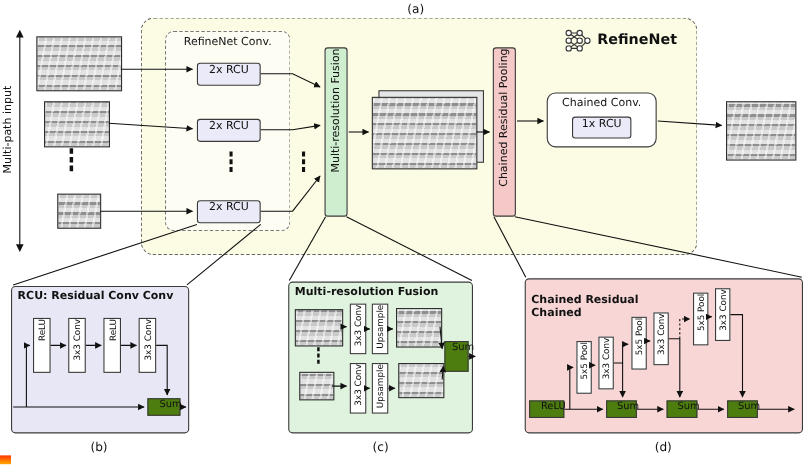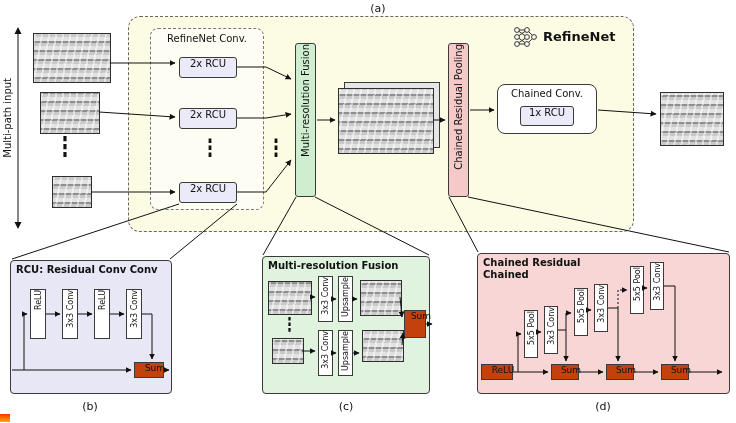--- a/index.html
+++ b/index.html
@@ -16,21 +16,21 @@
   .lbl{position:absolute;font-size:11px;text-align:center;}
   .dots{position:absolute;font-weight:bold;line-height:1;transform:scaleY(1.5);}
   .photo{position:absolute;border:1px solid #2e2e2e;
     background:
       repeating-linear-gradient(100deg, rgba(255,255,255,.5) 0 2px, rgba(255,255,255,0) 2px 7px),
       repeating-linear-gradient(0deg, #c9c9c9 0 3px, #8f8f8f 3px 5px, #e2e2e2 5px 9px),
       repeating-linear-gradient(90deg, #b3b3b3 0 4px, #7f7f7f 4px 6px, #d9d9d9 6px 11px);
   }
   .stacked{box-shadow:6px -6px 0 -1px #e6e6e6, 6px -6px 0 0 #3a3a3a;}
   .panel-title{position:absolute;font-size:10px;font-weight:bold;}
-  .sum{background:#c2410c;font-size:9px;padding-left:12px;}
+  .sum{background:#4d7c0f;font-size:9px;padding-left:12px;}
   .whitebox{background:#fff;}
 </style>
 </head>
 <body>
 
 <div id="canvas">
 
   <div class="lbl" style="left:358px;top:2px;width:40px;">(a)</div>
 
   <div class="abs" style="left:128px;top:16px;width:506px;height:216px;border:1.5px dashed #666;border-radius:12px;background:#FCFCE4;"></div>
@@ -135,21 +135,21 @@
       <span class="vtext tiny">Upsample</span>
     </div>
   <div class="photo" style="left:360px;top:280px;width:40px;height:34px;"></div>
   <div class="photo" style="left:362px;top:330px;width:40px;height:30px;"></div>
   <div class="abs b sum cntr" style="left:404px;top:310px;width:22px;height:28px;">
       <span>Sum</span>
     </div>
   <div class="lbl" style="left:326px;top:400px;width:40px;">(c)</div>
 
   <div class="abs b" style="left:477px;top:253px;width:253px;height:141px;background:#F8D6D6;border-radius:4px;"></div>
-  <div class="panel-title" style="left:483px;top:257px;line-height:12px;">
+  <div class="panel-title" style="left:483px;top:267px;line-height:12px;">
     <span>Chained Residual</span><br>
     <span>Chained</span>
   </div>
   <div class="abs b sum cntr" style="left:481px;top:364px;width:32px;height:16px;">
       <span>ReLU</span>
     </div>
 
   <div class="abs b whitebox cntr" style="left:524px;top:310px;width:14px;height:48px;">
       <span class="vtext tiny">5x5 Pool</span>
     </div>

